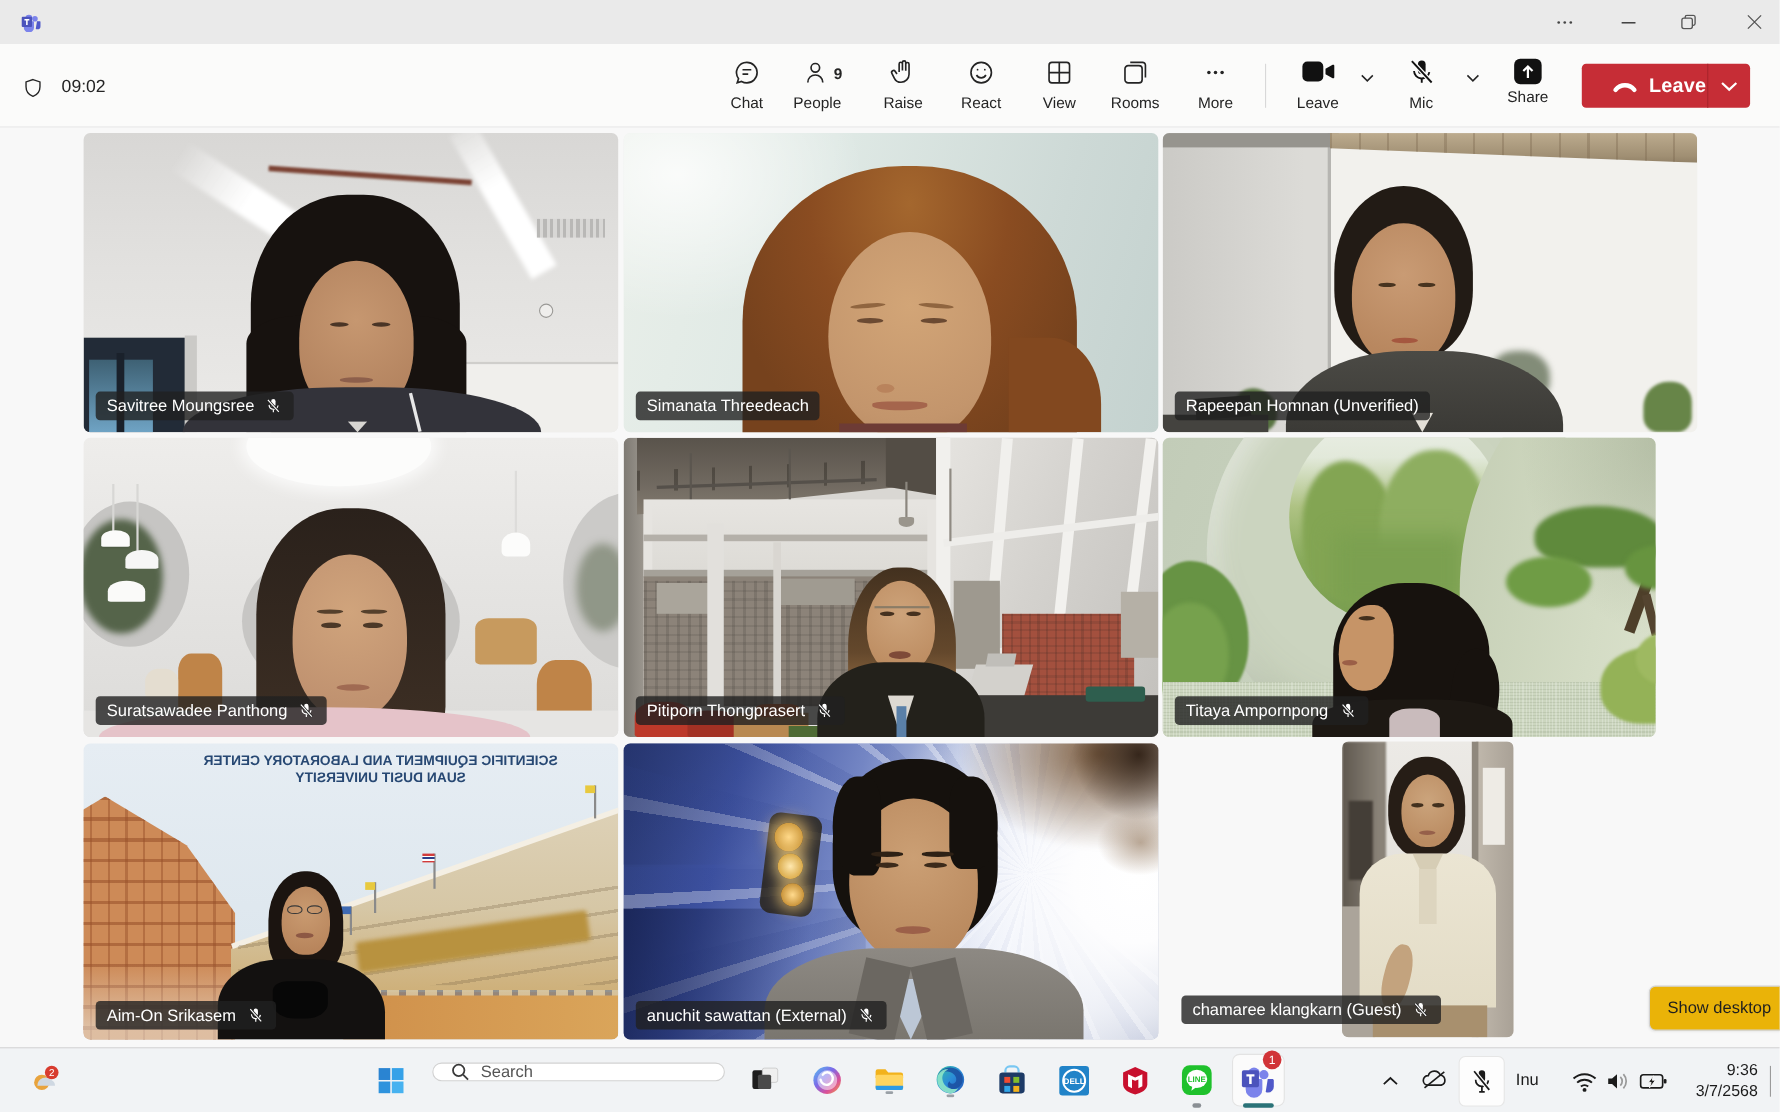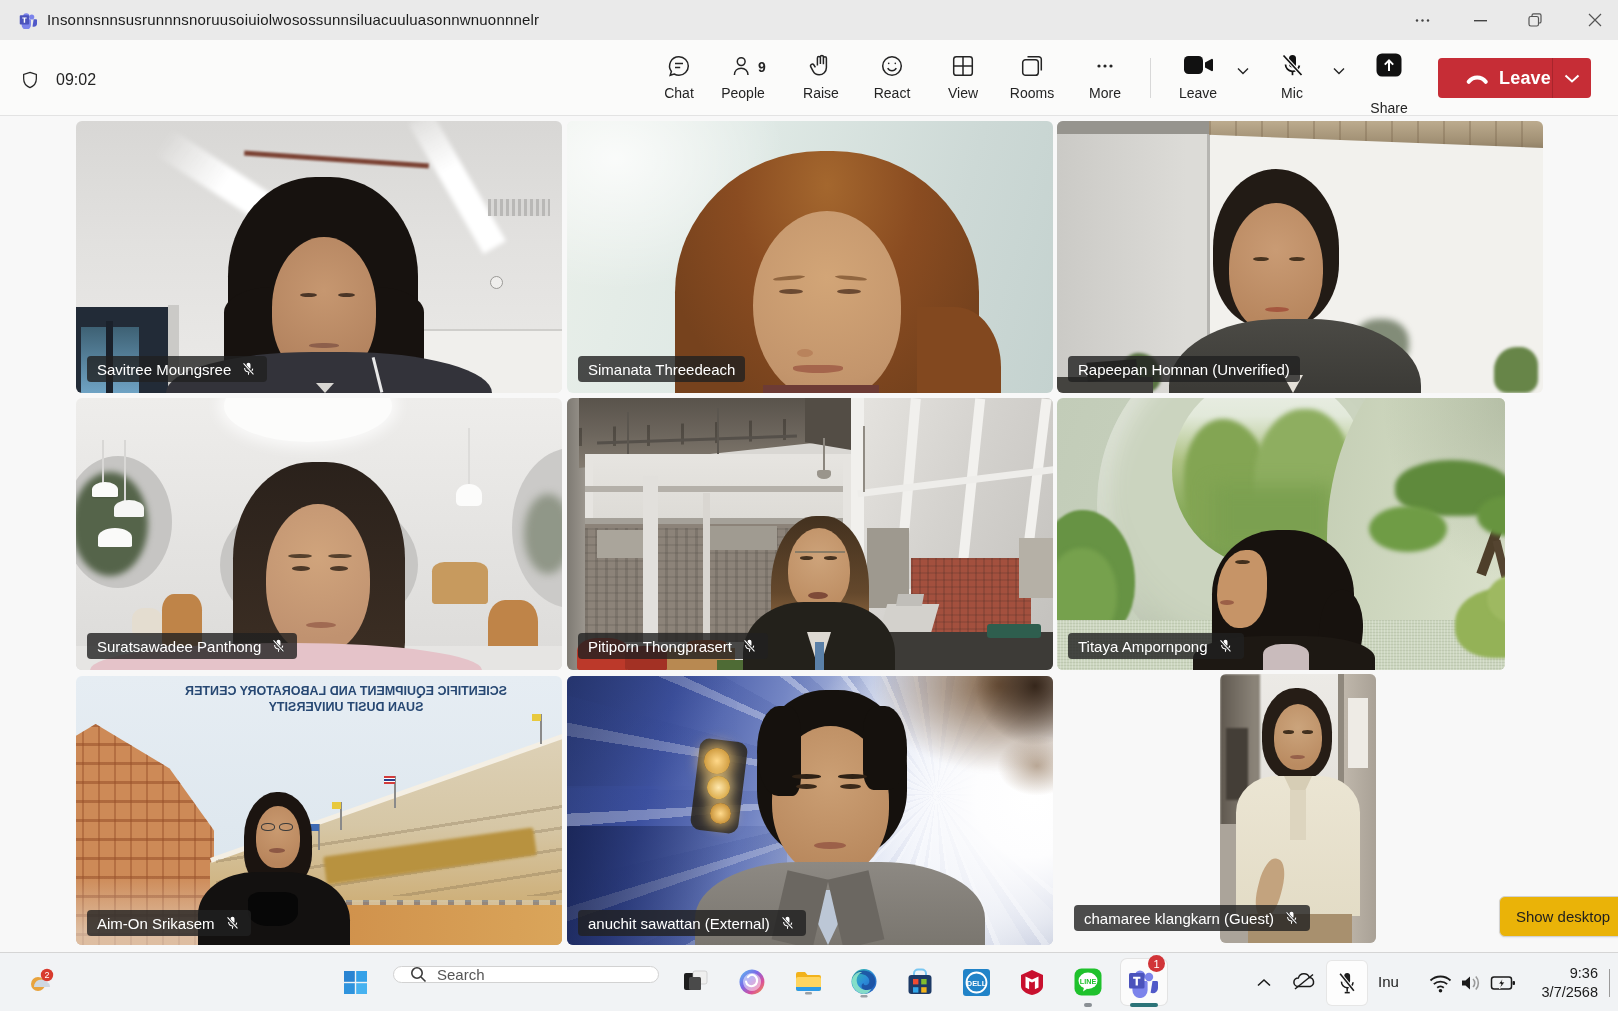--- a/index.html
+++ b/index.html
@@ -31,21 +31,20 @@
 <div id="screen">
   <div id="titlebar">
     <svg class="abs" style="left:19px;top:11px" width="18" height="18" viewBox="0 0 24 24">
       <circle cx="17" cy="8" r="3.4" fill="#7b83eb"></circle>
       <path d="M19.5 11h3.4c.6 0 1.1.5 1.1 1.1v4.6a4.2 4.2 0 0 1-4.2 4.2h-.1a4.3 4.3 0 0 1-1.7-.4z" fill="#5059c9"></path>
       <circle cx="9.7" cy="7.3" r="4.2" fill="#7b83eb"></circle>
       <path d="M14.8 11H4.6c-.6 0-1.1.5-1.1 1.1v6.4a6.3 6.3 0 0 0 6.2 6.4 6.3 6.3 0 0 0 6.2-6.4v-6.4c0-.6-.5-1.1-1.1-1.1z" fill="#7b83eb"></path>
       <rect x="1" y="5.5" width="12.5" height="12.5" rx="1.2" fill="#4b53bc"></rect>
       <path d="M10.2 8.5H4.3v1.6h2v5.4h1.9v-5.4h2z" fill="#fff"></path>
     </svg>
-    <div class="ttext">Insonnsnnsusrunnnsnoruusoiuiolwosossunnsiluacuuluasonnwnuonnnelr</div>
     <div class="wctl" style="right:173px">
         <svg width="15" height="15" viewBox="0 0 15 15">
           <circle cx="2" cy="7.5" r="1.2" fill="#444"></circle>
           <circle cx="7.5" cy="7.5" r="1.2" fill="#444"></circle>
           <circle cx="13" cy="7.5" r="1.2" fill="#444"></circle>
         </svg>
       </div>
     <div class="wctl" style="right:115px">
         <svg width="13" height="13" viewBox="0 0 13 13">
           <rect x="0" y="6" width="13" height="1.4" fill="#444"></rect>
@@ -142,21 +141,21 @@
       <div class="lbl" style="margin-top:3px">Mic</div>
     </div>
     <svg class="abs" style="left:1332px;top:26px" width="14" height="10" viewBox="0 0 14 10" fill="none" stroke="#242424" stroke-width="1.4">
         <path d="M2 2.5l5 5 5-5"></path>
       </svg>
     <div class="tbtn" style="left:1354px">
       <svg width="30" height="26" viewBox="0 0 30 26">
           <rect x="2.5" y="1.5" width="25" height="23" rx="5.5" fill="#111"></rect>
           <path d="M15 19v-9.5M10.8 12.6L15 8.4l4.2 4.2" fill="none" stroke="#fff" stroke-width="2"></path>
         </svg>
-      <div class="lbl" style="margin-top:22px">Share</div>
+      <div class="lbl" style="margin-top:2px">Share</div>
     </div>
     <div id="leavebtn">
       <svg style="margin-left:27px" width="24" height="15" viewBox="0 0 26 16">
           <path d="M4 11.5c5-6 13.5-6 18.5 0" fill="none" stroke="#fff" stroke-width="4.4" stroke-linecap="round"></path>
         </svg>
       <span style="color:#fff;font-size:18px;font-weight:bold;margin-left:10px;letter-spacing:.2px">Leave</span>
       <div style="position:absolute;left:114px;top:0;width:1px;height:40px;background:#a8252c"></div>
       <svg class="abs" style="left:125px;top:15px" width="18" height="12" viewBox="0 0 18 12" fill="none" stroke="#fff" stroke-width="2">
           <path d="M2.5 2.5l6.5 6 6.5-6"></path>
         </svg>

